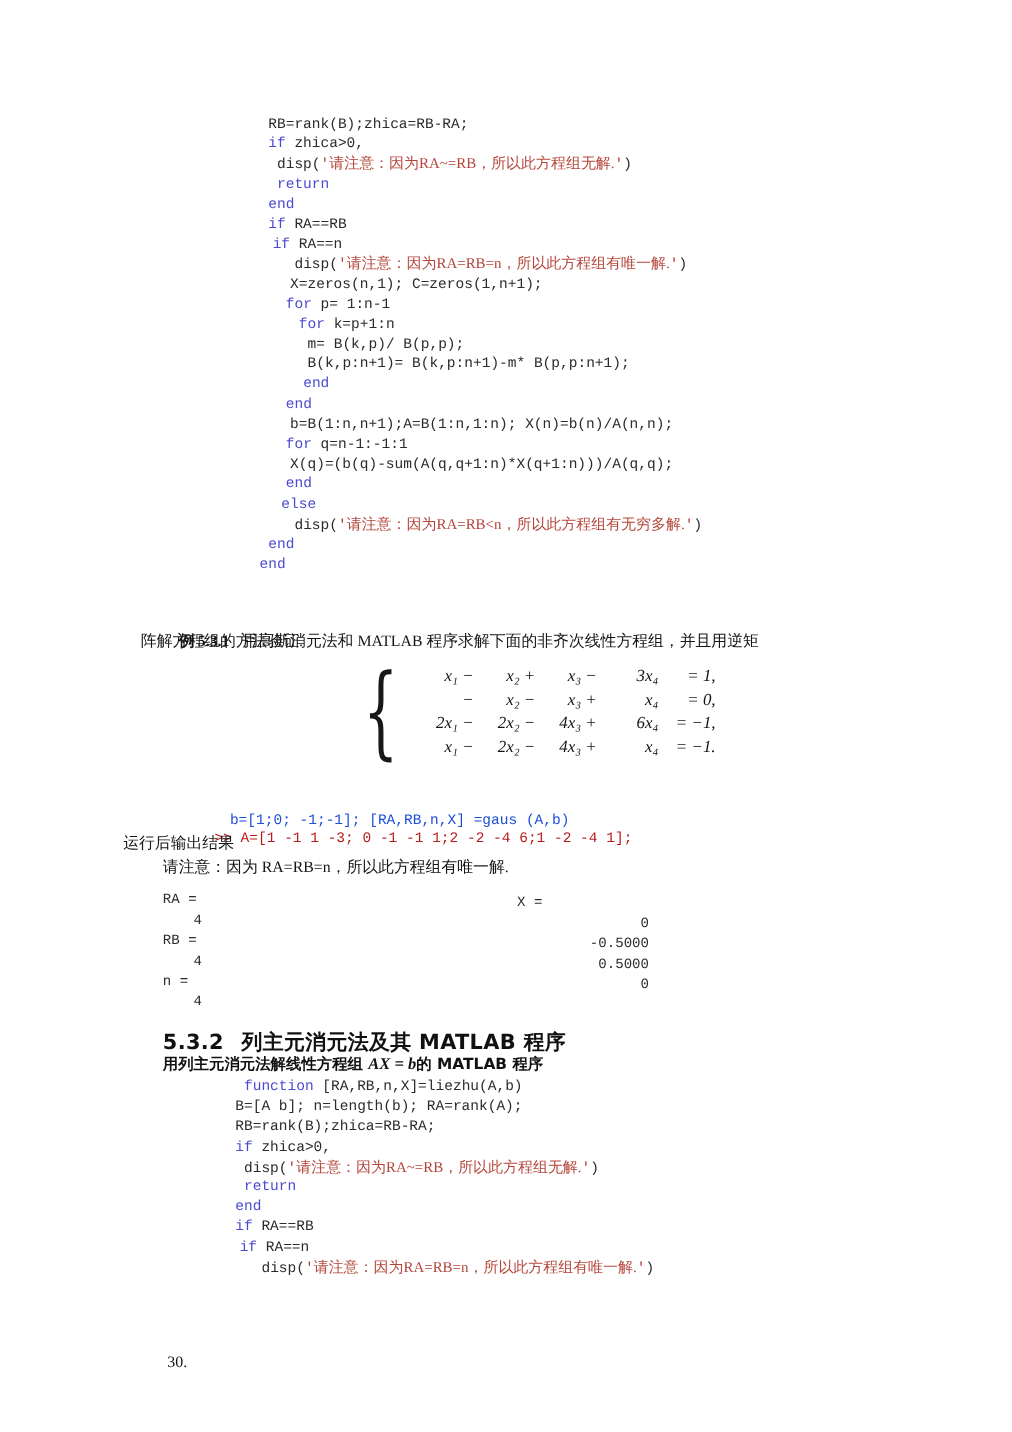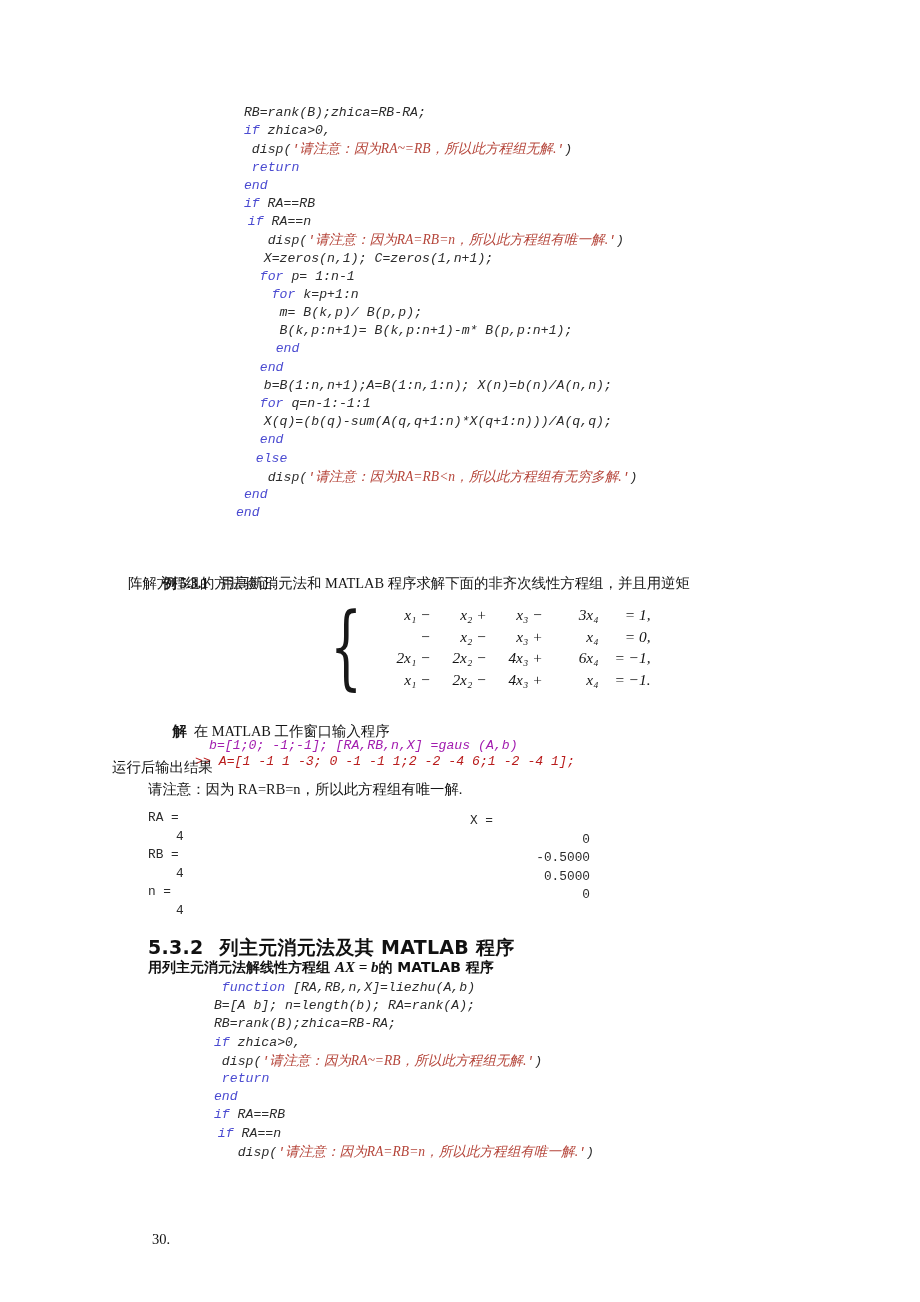--- a/index.html
+++ b/index.html
@@ -27,21 +27,20 @@
 
   
   .code-block {
     position: absolute;
     font-family: "Liberation Mono", "DejaVu Sans Mono", monospace;
     font-size: 13.2px;
     line-height: 18.2px;
     white-space: pre;
     color: #2b2b2b;
     letter-spacing: 0px;
-    font-style: italic;
   }
   .code-line {
     white-space: pre;
     height: 18.2px;
   }
   .kw      { color: #4b4bd1; }
   .str-cn  { color: #b5453a; font-family: "Liberation Serif","DejaVu Serif",serif; font-size: 13.6px; }
   .str-q   { color: #b5453a; }
   .plain   { color: #2b2b2b; }
 
@@ -146,25 +145,22 @@
   <div class="eqsys">
     <div class="brace">{</div>
     <div class="eq-rows" id="eq-rows">
         <div class="eq-row"><span class="t c1">x₁ −</span><span class="t c2">x₂ +</span><span class="t c3">x₃ −</span><span class="t c4">3x₄</span><span class="t c5">= 1,</span></div>
         <div class="eq-row"><span class="t c1">−</span><span class="t c2">x₂ −</span><span class="t c3">x₃ +</span><span class="t c4">x₄</span><span class="t c5">= 0,</span></div>
         <div class="eq-row"><span class="t c1">2x₁ −</span><span class="t c2">2x₂ −</span><span class="t c3">4x₃ +</span><span class="t c4">6x₄</span><span class="t c5">= −1,</span></div>
         <div class="eq-row"><span class="t c1">x₁ −</span><span class="t c2">2x₂ −</span><span class="t c3">4x₃ +</span><span class="t c4">x₄</span><span class="t c5">= −1.</span></div>
       </div>
   </div>
 
-  <div class="para" style="left:158px; top:701px;">
-    <span class="bold">解</span><span style="margin-left:7px;">在 MATLAB 工作窗口输入程序</span>
-  </div>
   <div class="code-block" style="left:195px; top:719px; color:#b91c1c;margin-top:34px;">&gt;&gt; A=[1 -1 1 -3; 0 -1 -1 1;2 -2 -4 6;1 -2 -4 1];</div>
-  <div class="code-block" style="left:209px; top:737px; color:#a21caf;">b=[1;0; -1;-1]; [RA,RB,n,X] =gaus (A,b)</div>
+  <div class="code-block" style="left:209px; top:737px; color:#1d4ed8;">b=[1;0; -1;-1]; [RA,RB,n,X] =gaus (A,b)</div>
   <div class="para" style="left:112px; top:757px;">运行后输出结果</div>
   <div class="para" style="left:148px; top:779px;">请注意：因为 RA=RB=n，所以此方程组有唯一解.</div>
 
   <div class="console" id="console-left" style="left:148px; top:809px;"><div>RA =</div><div style="padding-left: 28px;">4</div><div>RB =</div><div style="padding-left: 28px;">4</div><div>n =</div><div style="padding-left: 28px;">4</div></div>
   <div class="console" id="console-right" style="left:470px; top:812px;"><div>X =</div><div style="width: 120px; text-align: right;">0</div><div style="width: 120px; text-align: right;">-0.5000</div><div style="width: 120px; text-align: right;">0.5000</div><div style="width: 120px; text-align: right;">0</div></div>
 
   <div class="heading h-sec" style="left:148px; top:935px;">
     <span>5.3.2</span><span style="margin-left:16px;">列主元消元法及其 MATLAB 程序</span>
   </div>
   <div class="heading h-sub" style="left:148px; top:959px;">

